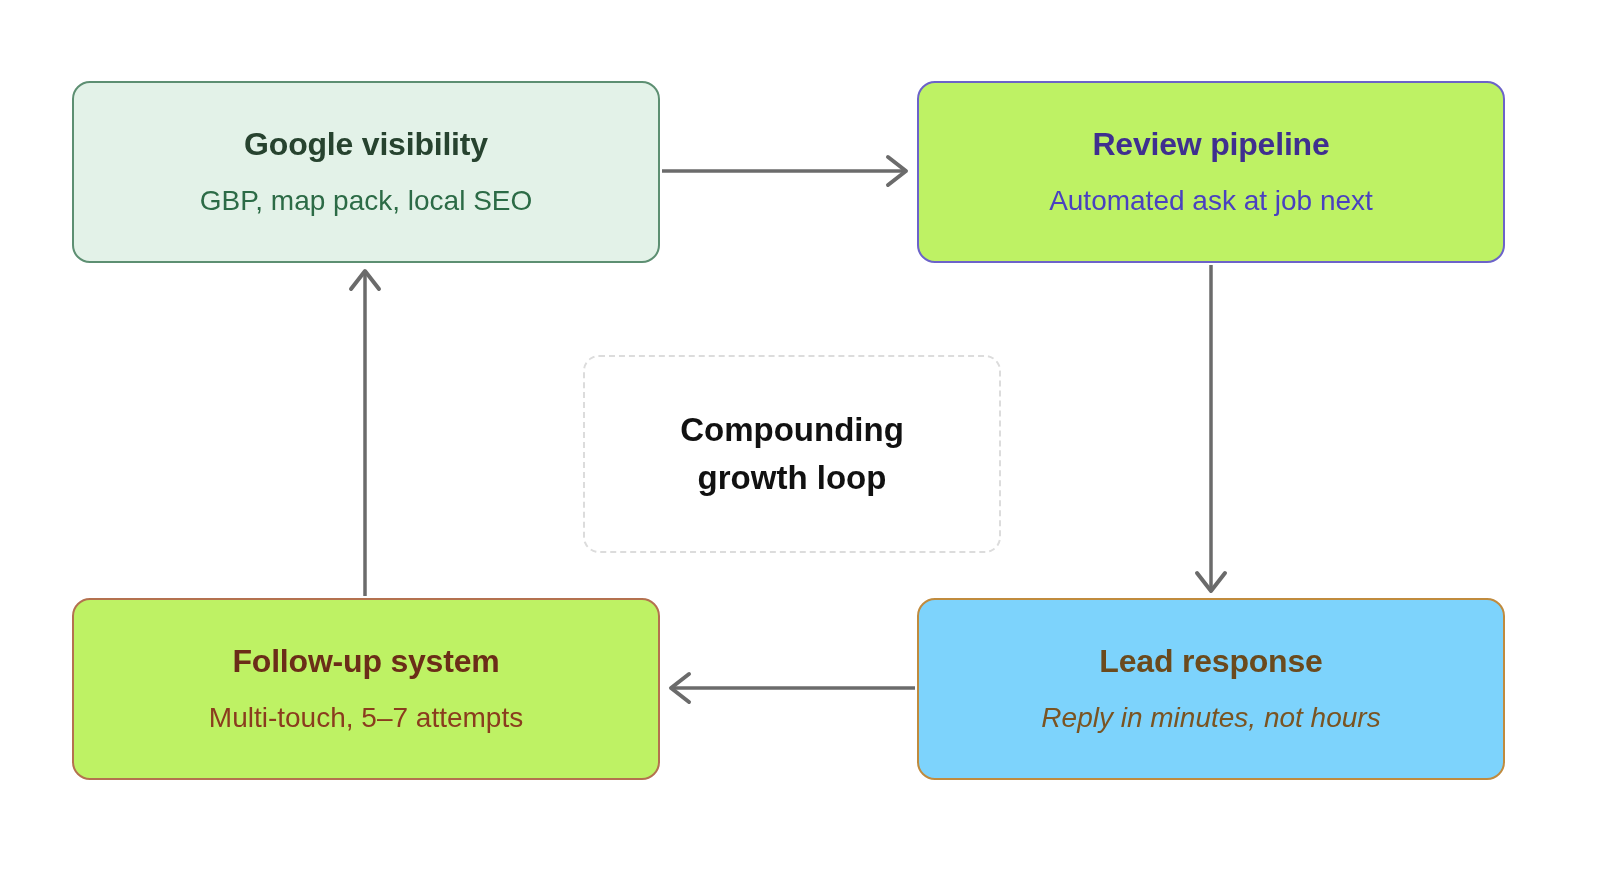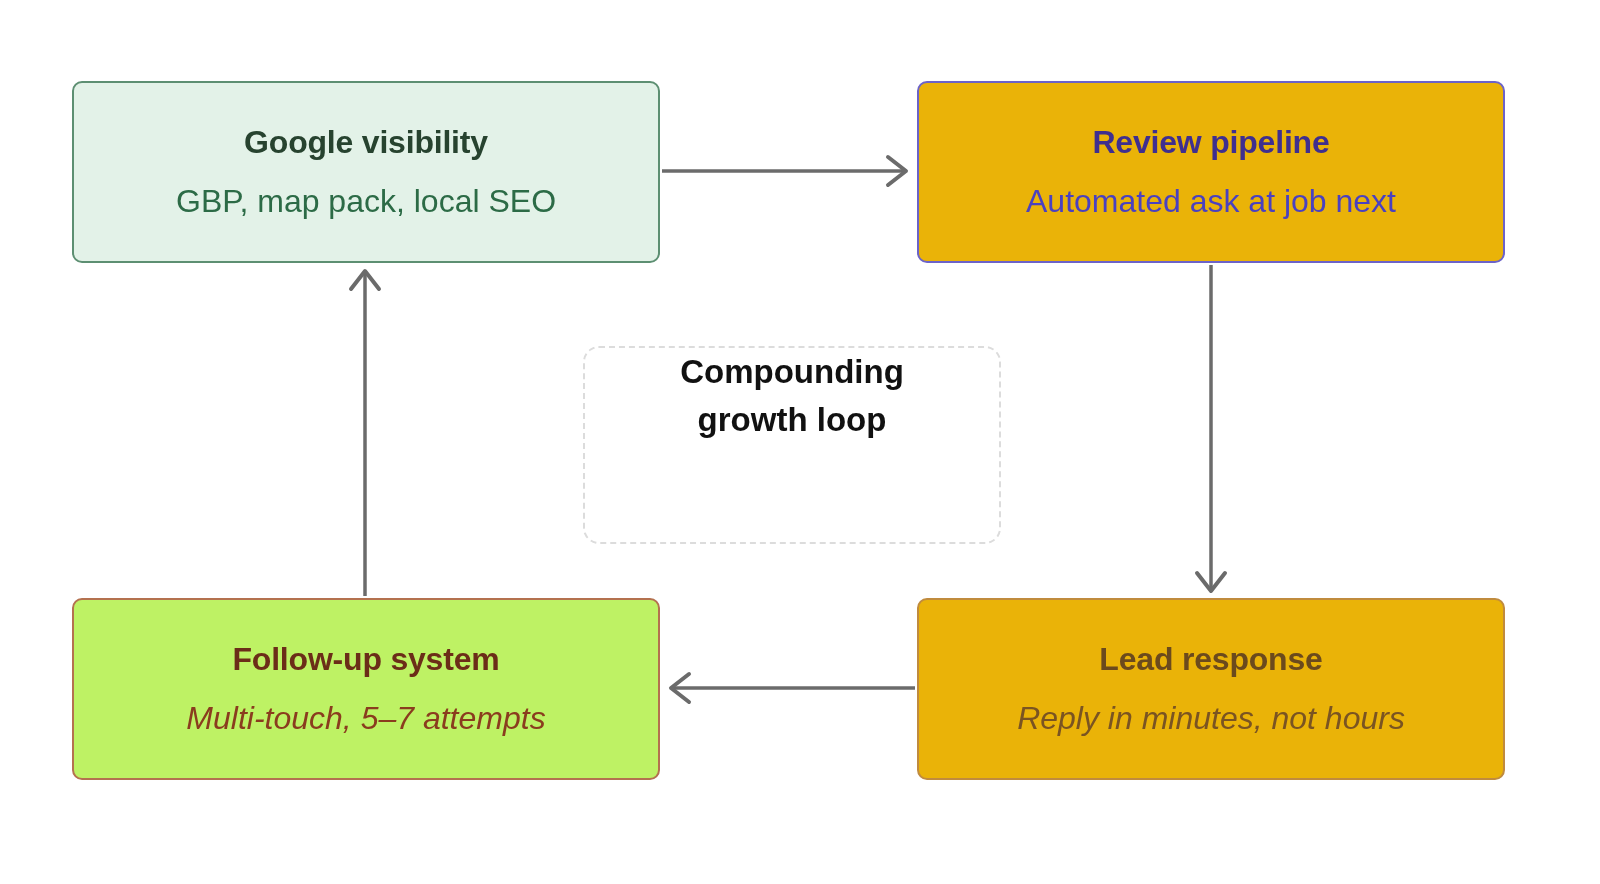--- a/index.html
+++ b/index.html
@@ -17,89 +17,89 @@
     width: 1600px;
     height: 884px;
     background: #ffffff;
     overflow: hidden;
   }
 
   
   .node {
     position: absolute;
     box-sizing: border-box;
-    border-radius: 10px;
+    border-radius: 18px;
     border: 2px solid transparent;
     display: flex;
     flex-direction: column;
     align-items: center;
     justify-content: center;
   }
   .node .node-title {
     font-size: 32px;
     font-weight: bold;
     line-height: 1.18;
     letter-spacing: -0.2px;
     text-align: center;
     white-space: nowrap;
   }
   .node .node-sub {
-    font-size: 32px;
+    font-size: 28px;
     font-weight: normal;
     line-height: 1.2;
     text-align: left;
     white-space: nowrap;
     margin-top: 20px;
   }
 
   
   #node-google {
     left: 72px;  top: 81px;  width: 588px; height: 182px;
     background: #e3f2e8;
     border-color: #5d8f72;
   }
   #node-google .node-title { color: #27432f; }
   #node-google .node-sub   { color: #2c6b46; }
 
   #node-review {
     left: 917px; top: 81px;  width: 588px; height: 182px;
-    background: #eab308;
+    background: #bef264;
     border-color: #6c63c9;
   }
   #node-review .node-title { color: #3f2f8f; }
   #node-review .node-sub   { color: #4a41c0; }
 
   #node-followup {
     left: 72px;  top: 598px; width: 588px; height: 182px;
     background: #bef264;
     border-color: #b4714f;
   }
   #node-followup .node-title { color: #6b2d18; }
-  #node-followup .node-sub   { color: #8a3c1e; font-style: italic; }
+  #node-followup .node-sub   { color: #8a3c1e; }
 
   #node-lead {
     left: 917px; top: 598px; width: 588px; height: 182px;
-    background: #eab308;
+    background: #7dd3fc;
     border-color: #c08b3e;
   }
   #node-lead .node-title { color: #6b4a1d; }
   #node-lead .node-sub   { color: #7a5422; font-style: italic; }
 
   
   #center-note {
     position: absolute;
-    left: 583px; top: 346px; width: 418px; height: 198px;
+    left: 583px; top: 355px; width: 418px; height: 198px;
     box-sizing: border-box;
     border: 2px dashed #dcdcdc;
     border-radius: 16px;
     background: transparent;
     display: flex;
-    flex-direction: column;
+    flex-direction: row;
     align-items: center;
-    justify-content: flex-start;
+    justify-content: center;
   }
   #center-note .note-title {
     font-size: 33px;
     font-weight: bold;
     color: #111111;
     line-height: 1.45;
     text-align: center;
     max-width: 260px;
   }
   #center-note .note-sub {

